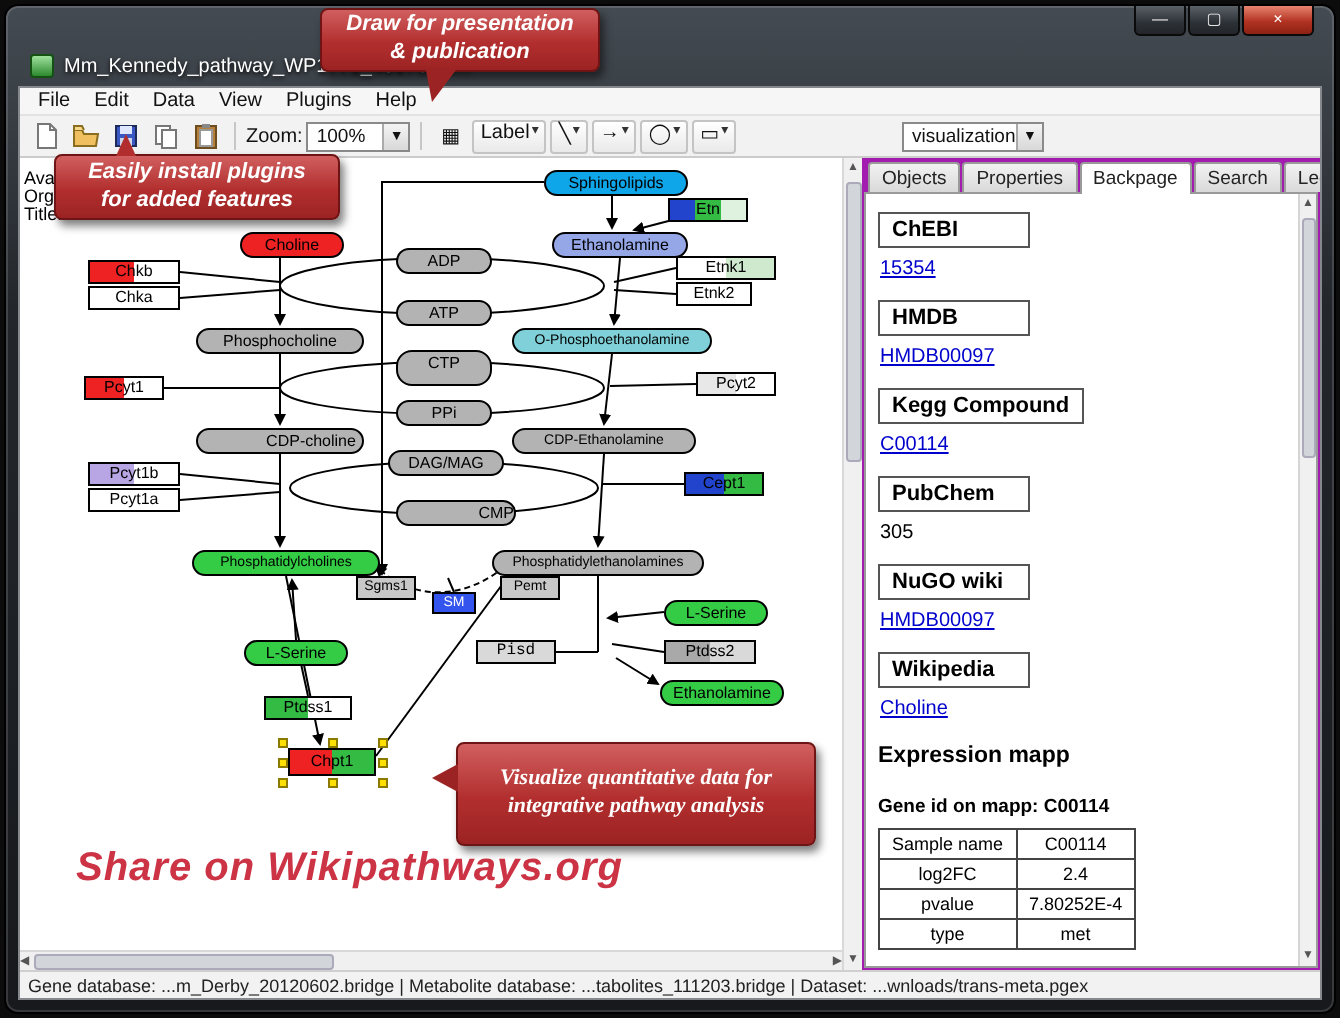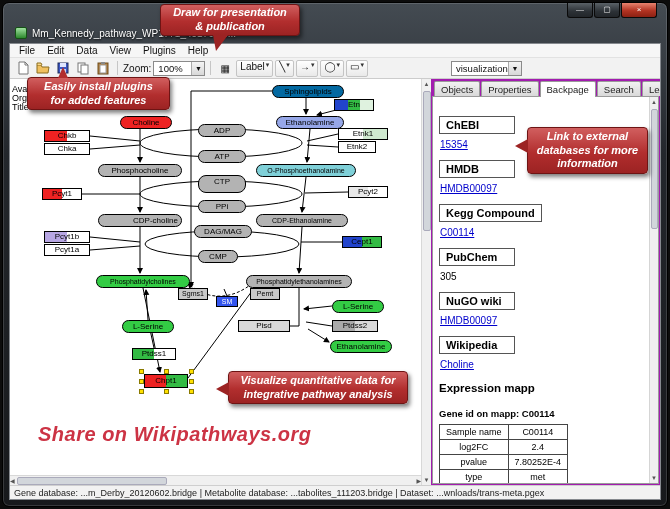--- a/index.html
+++ b/index.html
@@ -68,21 +68,21 @@
   
   .panel { flex:1; display:flex; flex-direction:column; background:#a21caf; min-width:0; }
   .tabs { height:17px; display:flex; align-items:flex-end; padding-left:3px; gap:1px; font-size:9.5px; }
   .tab { padding:2px 6px 1px; background:linear-gradient(#f2f2f2,#d9d9d9); border:1px solid #9a9a9a;
     border-bottom:none; border-radius:2px 2px 0 0; color:#222; }
   .tab.active { background:#fff; position:relative; top:1px; padding-bottom:2px; }
   .panel-row { flex:1; display:flex; min-height:0; border:1px solid #9a9a9a; margin:0 1px 1px; background:#fff; }
   .panel-body { flex:1; padding:7px 6px; overflow:hidden; font-size:10px; }
   .bp-header { display:inline-block; border:1px solid #555; padding:2px 6px; font-weight:bold;
     font-size:11px; min-width:76px; margin:10px 0 5px; background:#fff; }
-  .bp-header.first { margin-top:12px; }
+  .bp-header.first { margin-top:2px; }
   .bp-value { margin:0 0 0 1px; font-size:10px; color:#000; }
   .bp-value.link { color:#0000cc; text-decoration:underline; }
   .bp-exp-title { font-weight:bold; font-size:11.5px; margin-top:12px; }
   .bp-geneid { font-weight:bold; font-size:9.5px; margin-top:14px; }
   .bp-table { border-collapse:collapse; margin-top:5px; }
   .bp-table td { border:1px solid #444; font-size:9px; text-align:center; padding:2px 6px; min-width:46px; height:15px; }
   .panel-scroll { width:9px; background:#f0f0f0; border-left:1px solid #d5d5d5; display:flex; flex-direction:column; align-items:center; font-size:6px; color:#555; }
   .panel-scroll .thumb { width:7px; height:120px; background:#d2d6db; border:1px solid #aab; border-radius:2px; margin:2px 0; }
 
   
@@ -94,21 +94,21 @@
     border:1px solid #6e1414; border-radius:4px; color:#fff; font-weight:bold; font-style:italic;
     font-size:11px; line-height:1.25; text-align:center; display:flex; align-items:center; justify-content:center;
     padding:3px 8px; box-shadow:2px 3px 4px rgba(0,0,0,.5); }
   .callout::after { content:""; position:absolute; border-style:solid; }
   #callout-draw { left:160px; top:4px; width:140px; height:32px; }
   #callout-draw::after { top:100%; left:52px; border-width:16px 12px 0 3px; border-color:#9c2323 transparent transparent transparent; }
   #callout-plugins { left:27px; top:77px; width:143px; height:33px; }
   #callout-plugins::after { bottom:100%; left:30px; border-width:0 5px 11px 5px; border-color:transparent transparent #b22e2e transparent; }
   #callout-link { left:527px; top:127px; width:121px; height:47px; }
   #callout-link::after { right:100%; top:11px; border-width:7px 13px 7px 0; border-color:transparent #9c2323 transparent transparent; }
-  #callout-visualize { left:228px; top:371px; width:180px; height:33px; }
+  #callout-visualize { left:228px; top:371px; width:180px; height:52px;font-family:Liberation Serif, serif; }
   #callout-visualize::after { right:100%; top:10px; border-width:7px 13px 7px 0; border-color:transparent #9c2323 transparent transparent; }
   #share-text { position:absolute; left:38px; top:423px; z-index:15; font-size:20px; font-weight:bold;
     font-style:italic; color:#cc3344; letter-spacing:.5px; }
 
   svg.mini { display:block; }
 </style>
 </head>
 <body>
 
 <div class="screen">
@@ -250,21 +250,21 @@
                 <line x1="217" y1="217" x2="214" y2="210"></line>
                 <path d="M246,201 C224,222 196,222 178,204" stroke-dasharray="3,2" marker-end="url(#arr)"></path>
               </g>
             </svg>
             <div class="canvas-meta">
               <div>Avail</div>
               <div>Organ</div>
               <div>Title:</div>
             </div>
 
-          <div class="node pill" style="left: 262px; top: 6px; width: 72px; height: 13px; line-height: 11px; font-size: 8px; background: #0369a1;">Sphingolipids</div>
+          <div class="node pill" style="left: 262px; top: 6px; width: 72px; height: 13px; line-height: 11px; font-size: 8px; background: #0ea5e9;">Sphingolipids</div>
               <div class="node box" style="left: 324px; top: 20px; width: 40px; height: 12px; line-height: 10px; font-size: 8px; background: linear-gradient(to right, rgb(34, 68, 204) 0%, rgb(34, 68, 204) 33.3333%, rgb(51, 187, 68) 33.3333%, rgb(51, 187, 68) 66.6667%, rgb(223, 242, 223) 66.6667%, rgb(223, 242, 223) 100%);">Etn</div>
               <div class="node pill" style="left: 110px; top: 37px; width: 52px; height: 13px; line-height: 11px; font-size: 8px; background: rgb(238, 34, 34);">Choline</div>
               <div class="node pill" style="left: 188px; top: 45px; width: 48px; height: 13px; line-height: 11px; font-size: 8px; background: rgb(179, 179, 179);">ADP</div>
               <div class="node pill" style="left: 266px; top: 37px; width: 68px; height: 13px; line-height: 11px; font-size: 8px; background: rgb(150, 167, 232);">Ethanolamine</div>
               <div class="node box" style="left: 328px; top: 49px; width: 50px; height: 12px; line-height: 10px; font-size: 8px; background: linear-gradient(to right, rgb(255, 255, 255) 0%, rgb(255, 255, 255) 50%, rgb(207, 233, 207) 50%, rgb(207, 233, 207) 100%);">Etnk1</div>
               <div class="node box" style="left: 328px; top: 62px; width: 38px; height: 12px; line-height: 10px; font-size: 8px; background: linear-gradient(to right, rgb(255, 255, 255) 0%, rgb(255, 255, 255) 50%, rgb(255, 255, 255) 50%, rgb(255, 255, 255) 100%);">Etnk2</div>
               <div class="node box" style="left: 34px; top: 51px; width: 46px; height: 12px; line-height: 10px; font-size: 8px; background: linear-gradient(to right, rgb(238, 34, 34) 0%, rgb(238, 34, 34) 50%, rgb(255, 255, 255) 50%, rgb(255, 255, 255) 100%);">Chkb</div>
               <div class="node box" style="left: 34px; top: 64px; width: 46px; height: 12px; line-height: 10px; font-size: 8px; background: linear-gradient(to right, rgb(255, 255, 255) 0%, rgb(255, 255, 255) 50%, rgb(255, 255, 255) 50%, rgb(255, 255, 255) 100%);">Chka</div>
               <div class="node pill" style="left: 188px; top: 71px; width: 48px; height: 13px; line-height: 11px; font-size: 8px; background: rgb(179, 179, 179);">ATP</div>
               <div class="node pill" style="left: 88px; top: 85px; width: 84px; height: 13px; line-height: 11px; font-size: 8px; background: rgb(179, 179, 179);">Phosphocholine</div>
@@ -272,28 +272,28 @@
               <div class="node pill" style="left: 188px; top: 96px; width: 48px; height: 18px; line-height: 11px; font-size: 8px; background: rgb(179, 179, 179);">CTP</div>
               <div class="node box" style="left: 338px; top: 107px; width: 40px; height: 12px; line-height: 10px; font-size: 8px; background: linear-gradient(to right, rgb(232, 232, 232) 0%, rgb(232, 232, 232) 50%, rgb(255, 255, 255) 50%, rgb(255, 255, 255) 100%);">Pcyt2</div>
               <div class="node box" style="left: 32px; top: 109px; width: 40px; height: 12px; line-height: 10px; font-size: 8px; background: linear-gradient(to right, rgb(238, 34, 34) 0%, rgb(238, 34, 34) 50%, rgb(255, 255, 255) 50%, rgb(255, 255, 255) 100%);">Pcyt1</div>
               <div class="node pill" style="left: 188px; top: 121px; width: 48px; height: 13px; line-height: 11px; font-size: 8px; background: rgb(179, 179, 179);">PPi</div>
               <div class="node pill" style="left: 88px; top: 135px; width: 84px; height: 13px; line-height: 11px; font-size: 8px; background: rgb(179, 179, 179); padding-left: 31px;">CDP-choline</div>
               <div class="node pill" style="left: 246px; top: 135px; width: 92px; height: 13px; line-height: 11px; font-size: 7px; background: rgb(179, 179, 179);">CDP-Ethanolamine</div>
               <div class="node pill" style="left: 184px; top: 146px; width: 58px; height: 13px; line-height: 11px; font-size: 8px; background: rgb(179, 179, 179);">DAG/MAG</div>
               <div class="node box" style="left: 332px; top: 157px; width: 40px; height: 12px; line-height: 10px; font-size: 8px; background: linear-gradient(to right, rgb(34, 68, 204) 0%, rgb(34, 68, 204) 50%, rgb(51, 187, 68) 50%, rgb(51, 187, 68) 100%);">Cept1</div>
               <div class="node box" style="left: 34px; top: 152px; width: 46px; height: 12px; line-height: 10px; font-size: 8px; background: linear-gradient(to right, rgb(183, 166, 227) 0%, rgb(183, 166, 227) 50%, rgb(255, 255, 255) 50%, rgb(255, 255, 255) 100%);">Pcyt1b</div>
               <div class="node box" style="left: 34px; top: 165px; width: 46px; height: 12px; line-height: 10px; font-size: 8px; background: linear-gradient(to right, rgb(255, 255, 255) 0%, rgb(255, 255, 255) 50%, rgb(255, 255, 255) 50%, rgb(255, 255, 255) 100%);">Pcyt1a</div>
-              <div class="node pill" style="left: 188px; top: 171px; width: 40px; height: 13px; line-height: 11px; font-size: 8px; background: rgb(179, 179, 179);">CMP</div>
+              <div class="node pill" style="left: 188px; top: 171px; width: 60px; height: 13px; line-height: 11px; font-size: 8px; background: rgb(179, 179, 179); text-align: right;">CMP</div>
               <div class="node pill" style="left: 86px; top: 196px; width: 94px; height: 13px; line-height: 11px; font-size: 7px; background: rgb(51, 204, 68);">Phosphatidylcholines</div>
               <div class="node pill" style="left: 236px; top: 196px; width: 106px; height: 13px; line-height: 11px; font-size: 7px; background: rgb(179, 179, 179);">Phosphatidylethanolamines</div>
               <div class="node box" style="left: 168px; top: 209px; width: 30px; height: 12px; line-height: 10px; font-size: 7px; background: rgb(200, 200, 200);">Sgms1</div>
               <div class="node box" style="left: 206px; top: 217px; width: 22px; height: 11px; line-height: 9px; font-size: 7px; background: rgb(51, 85, 238); color: rgb(255, 255, 255);">SM</div>
               <div class="node box" style="left: 240px; top: 209px; width: 30px; height: 12px; line-height: 10px; font-size: 7px; background: rgb(200, 200, 200);">Pemt</div>
               <div class="node pill" style="left: 322px; top: 221px; width: 52px; height: 13px; line-height: 11px; font-size: 8px; background: rgb(51, 204, 68);">L-Serine</div>
-              <div class="node box" style="left: 228px; top: 241px; width: 52px; height: 12px; line-height: 10px; font-size: 8px; background: rgb(217, 217, 217);">Pisd</div>
+              <div class="node box" style="left: 228px; top: 241px; width: 40px; height: 12px; line-height: 10px; font-size: 8px; background: rgb(217, 217, 217); font-family: Liberation Mono, monospace;">Pisd</div>
               <div class="node box" style="left: 322px; top: 241px; width: 46px; height: 12px; line-height: 10px; font-size: 8px; background: linear-gradient(to right, rgb(169, 169, 169) 0%, rgb(169, 169, 169) 50%, rgb(217, 217, 217) 50%, rgb(217, 217, 217) 100%);">Ptdss2</div>
               <div class="node pill" style="left: 112px; top: 241px; width: 52px; height: 13px; line-height: 11px; font-size: 8px; background: rgb(51, 204, 68);">L-Serine</div>
               <div class="node pill" style="left: 320px; top: 261px; width: 62px; height: 13px; line-height: 11px; font-size: 8px; background: rgb(51, 204, 68);">Ethanolamine</div>
               <div class="node box" style="left: 122px; top: 269px; width: 44px; height: 12px; line-height: 10px; font-size: 8px; background: linear-gradient(to right, rgb(51, 187, 68) 0%, rgb(51, 187, 68) 50%, rgb(255, 255, 255) 50%, rgb(255, 255, 255) 100%);">Ptdss1</div>
               <div class="node box" style="left: 134px; top: 295px; width: 44px; height: 14px; line-height: 12px; font-size: 8px; background: linear-gradient(to right, rgb(238, 34, 34) 0%, rgb(238, 34, 34) 50%, rgb(51, 187, 68) 50%, rgb(51, 187, 68) 100%);">Chpt1<div class="handle" style="left: -6px; top: -6px;"></div><div class="handle" style="left: 19px; top: -6px;"></div><div class="handle" style="left: 44px; top: -6px;"></div><div class="handle" style="left: -6px; top: 4px;"></div><div class="handle" style="left: 44px; top: 4px;"></div><div class="handle" style="left: -6px; top: 14px;"></div><div class="handle" style="left: 19px; top: 14px;"></div><div class="handle" style="left: 44px; top: 14px;"></div></div>
             </div>
           <div class="scroll-h">
             <span class="sb-arrow">◀</span>
             <span class="thumb"></span>
             <span class="sb-arrow" style="margin-left:auto">▶</span>
@@ -365,20 +365,17 @@
       </div>
     </div>
   </div>
 
   <div class="callout" id="callout-draw">
     <span>Draw for presentation &amp; publication</span>
   </div>
   <div class="callout" id="callout-plugins">
     <span>Easily install plugins for added features</span>
   </div>
-  <div class="callout" id="callout-link">
-    <span>Link to external databases for more information</span>
-  </div>
   <div class="callout" id="callout-visualize">
     <span>Visualize quantitative data for integrative pathway analysis</span>
   </div>
   <div id="share-text">Share on Wikipathways.org</div>
 </div>
 
 </body></html>

